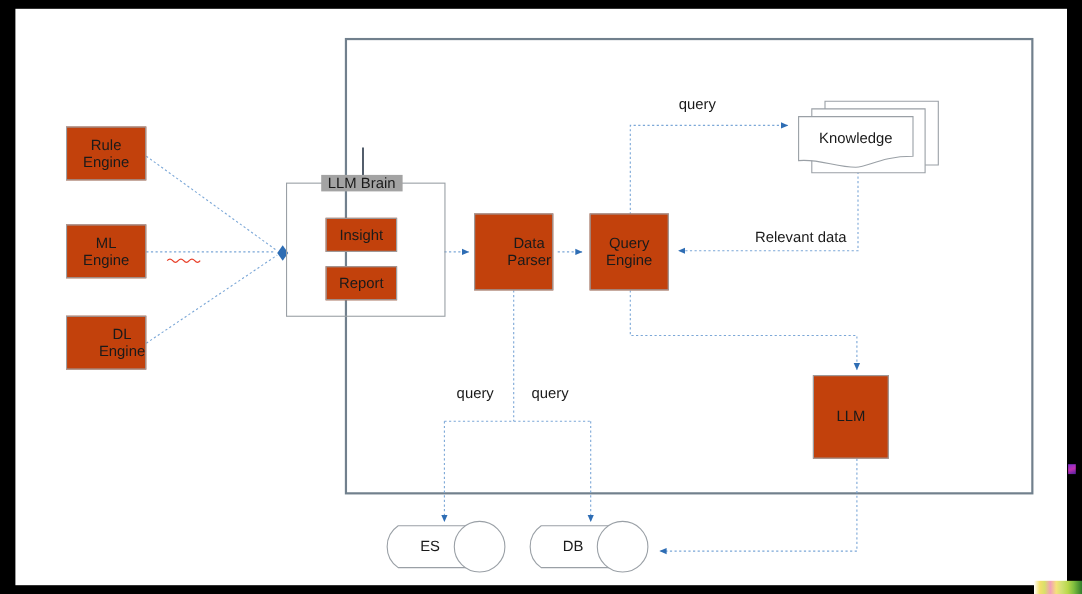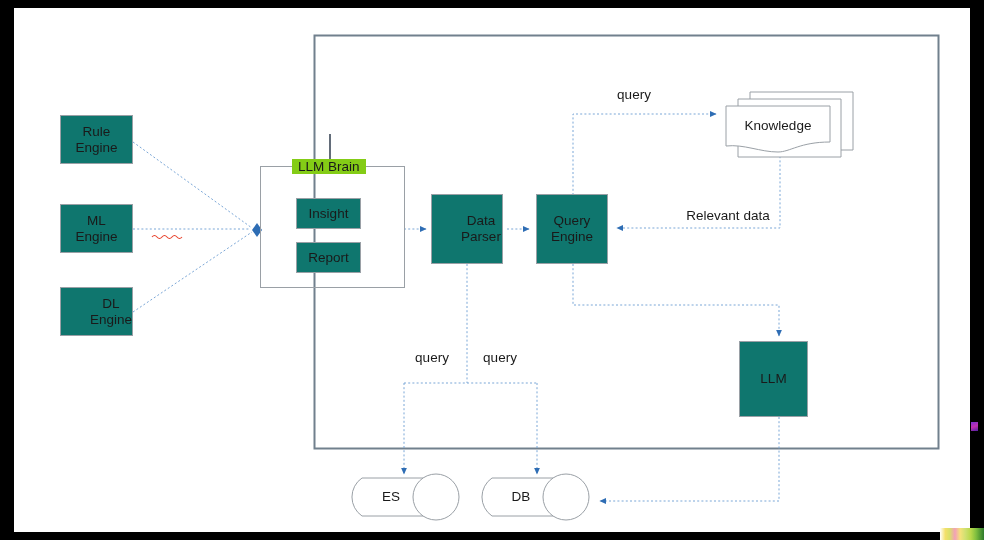--- a/index.html
+++ b/index.html
@@ -43,40 +43,40 @@
     align-items: center;
     justify-content: center;
     text-align: center;
     color: #1a1a1a;
     font-size: 13.5px;
     line-height: 1.18;
     font-family: "Liberation Sans", sans-serif;
   }
   .rectbox {
     border: 1px solid #9aa0a6;
-    background: #0f766e;
+    background: #c2410c;
   }
   .edge-label {
     position: absolute;
     color: #1a1a1a;
     font-size: 13.5px;
     line-height: 1.18;
     text-align: center;
     font-family: "Liberation Sans", sans-serif;
     white-space: pre-line;
   }
   .brain-frame {
     position: absolute;
     box-sizing: border-box;
     border: 1px solid #9aa0a6;
     background: transparent;
   }
   .brain-title {
     position: absolute;
-    background: #84cc16;
+    background: #a3a3a3;
     padding: 0 6px;
     font-size: 13.5px;
     color: #1a1a1a;
     font-family: "Liberation Sans", sans-serif;
   }
   .artifact-purple {
     position: absolute;
     width: 7px;
     height: 9px;
     background: linear-gradient(160deg, #7a2fd0 0%, #c030b0 50%, #5020a0 100%);

